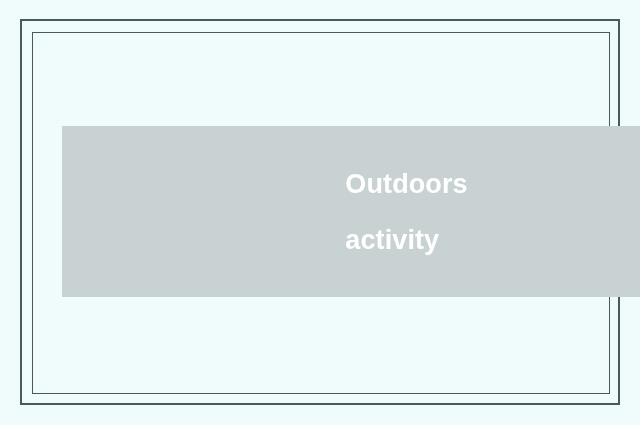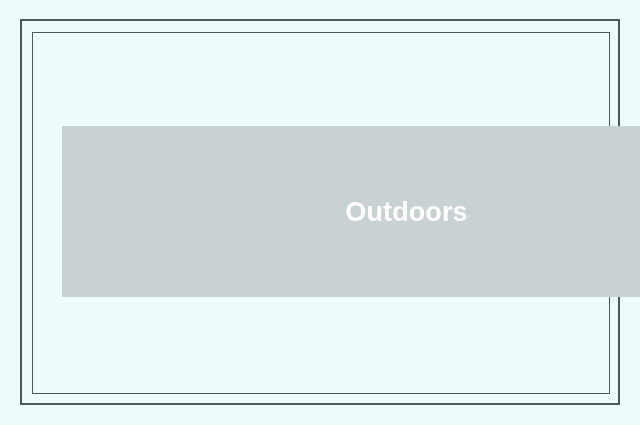--- a/index.html
+++ b/index.html
@@ -88,16 +88,17 @@
 
   <div class="frame-outer">
 
     <div class="frame-inner"></div>
 
   </div>
 
   <div class="media-block">
     <div class="media-caption">
       <span class="caption-line">Outdoors</span>
+      <span class="caption-line">activity</span>
     </div>
   </div>
 
 </div>
 
 </body></html>

